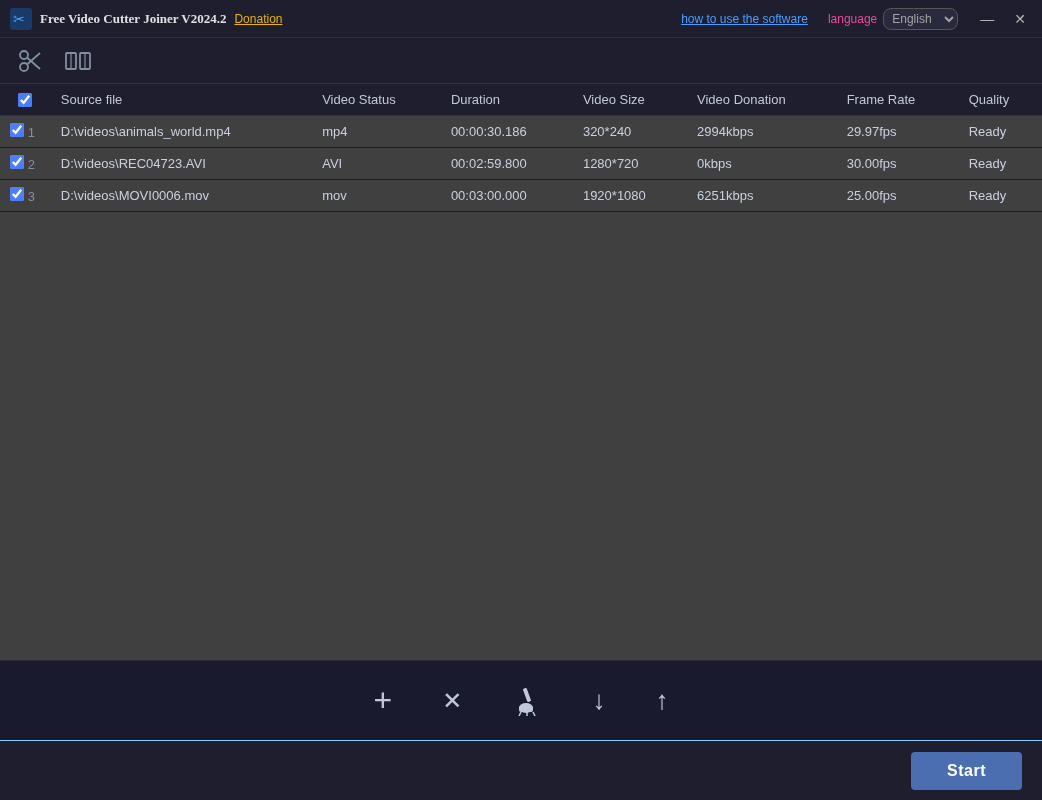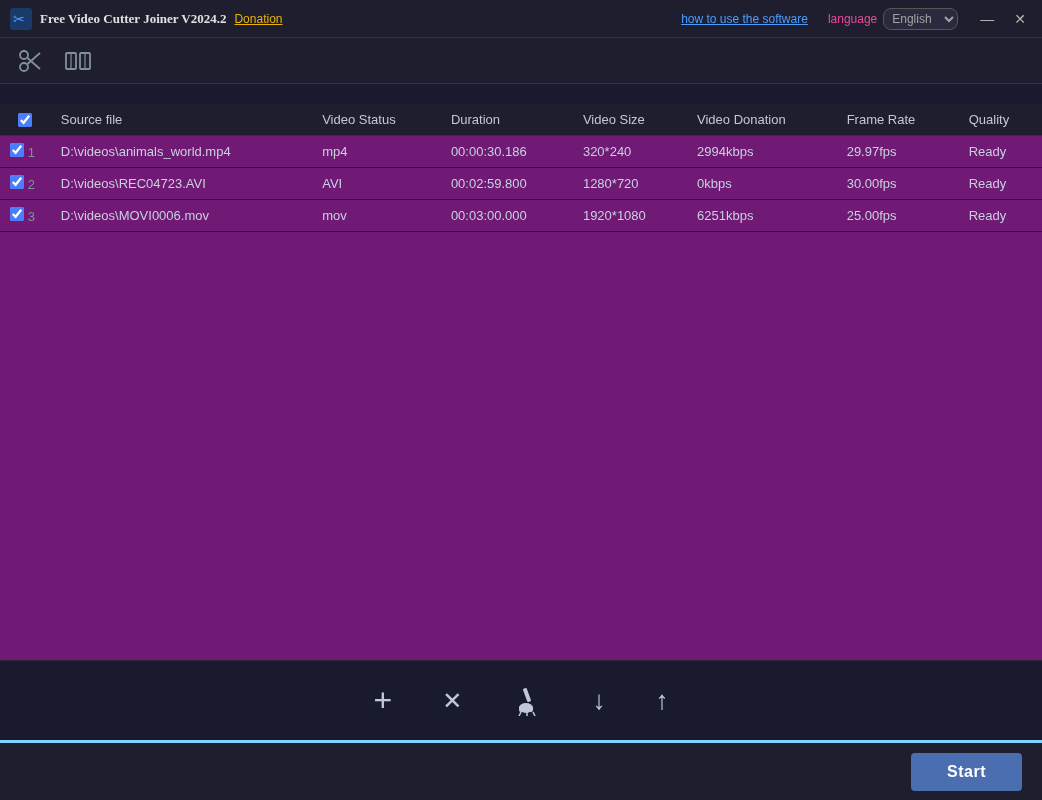--- a/index.html
+++ b/index.html
@@ -114,22 +114,21 @@
       font-size: 20px;
       display: flex;
       align-items: center;
       justify-content: center;
     }
 
     
     .table-container {
       flex: 1;
       overflow-y: auto;
-      background: #701a75;
-      margin-top: 20px;
+      background: #404040;
     }
 
     table {
       width: 100%;
       border-collapse: collapse;
       font-size: 13px;
     }
 
     thead tr {
       background: #1e1e2e;
@@ -205,21 +204,21 @@
     }
 
     
     .start-bar {
       display: flex;
       align-items: center;
       justify-content: flex-end;
       background: #1e1e2e;
       height: 60px;
       padding: 0 20px;
-      border-top: 3px solid #7dd3fc;
+      border-top: 1px solid #7dd3fc;
       flex-shrink: 0;
     }
 
     .start-button {
       background: #4a6eb0;
       color: #ffffff;
       border: none;
       font-size: 16px;
       font-weight: 600;
       padding: 10px 36px;

